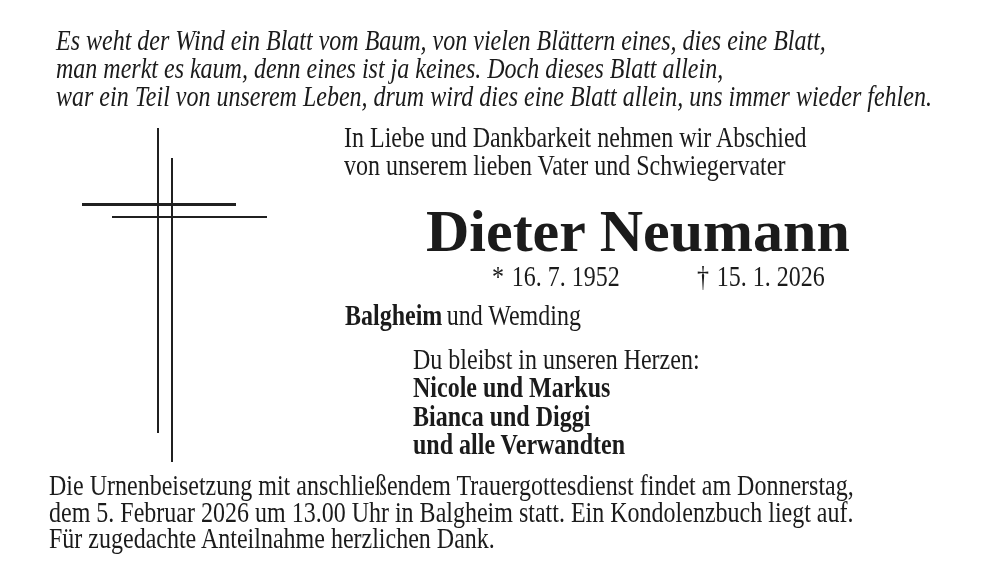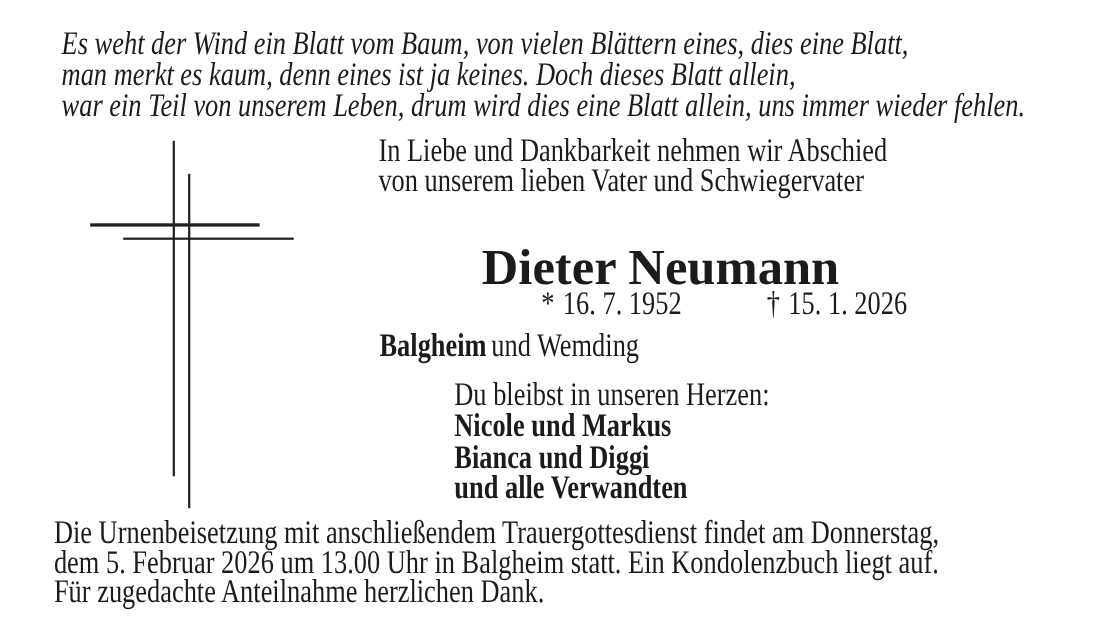--- a/index.html
+++ b/index.html
@@ -26,22 +26,22 @@
   .cross .v2 { left:89px; top:30px; width:2px;  height:304px; }
   .cross .h1 { left:0;    top:75px; width:154px; height:3px;  }
   .cross .h2 { left:30px; top:88px; width:155px; height:2px;  }
 
   .intro {
     position:absolute; left:344px; top:123px;
     font-size:30px; line-height:27.5px;
   }
 
   .name {
-    position:absolute; left:422px; top:194px; margin:16px;
-    font-size:46px; line-height:66px; font-weight:bold; white-space:nowrap;font-family:Liberation Serif, serif;
+    position:absolute; left:422px; top:194px; margin:4px;
+    font-size:60px; line-height:66px; font-weight:bold; white-space:nowrap;font-family:Liberation Serif, serif;
   }
 
   .date { position:absolute; top:262px; font-size:30px; line-height:28px; }
   .date.birth { left:492px; }
   .date.death { left:697px; }
   .date .sym { margin-right:0.32em; }
 
   .residence { position:absolute; left:345px; top:301px; font-size:30px; line-height:28px; }
   .residence .sec { margin-left:0.18em; }
 

